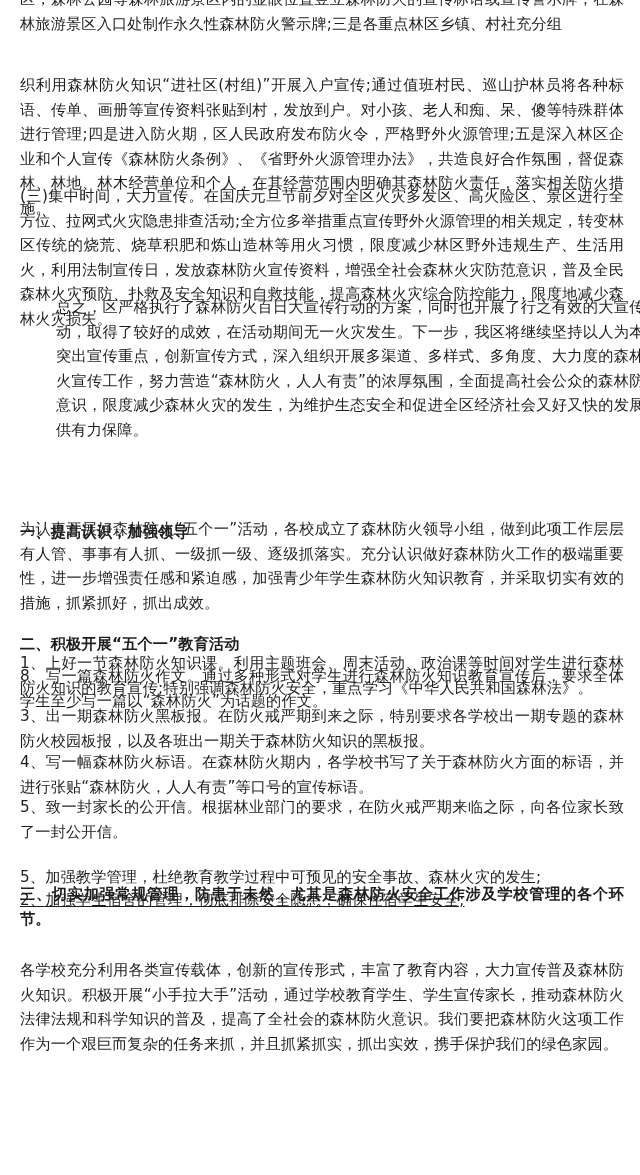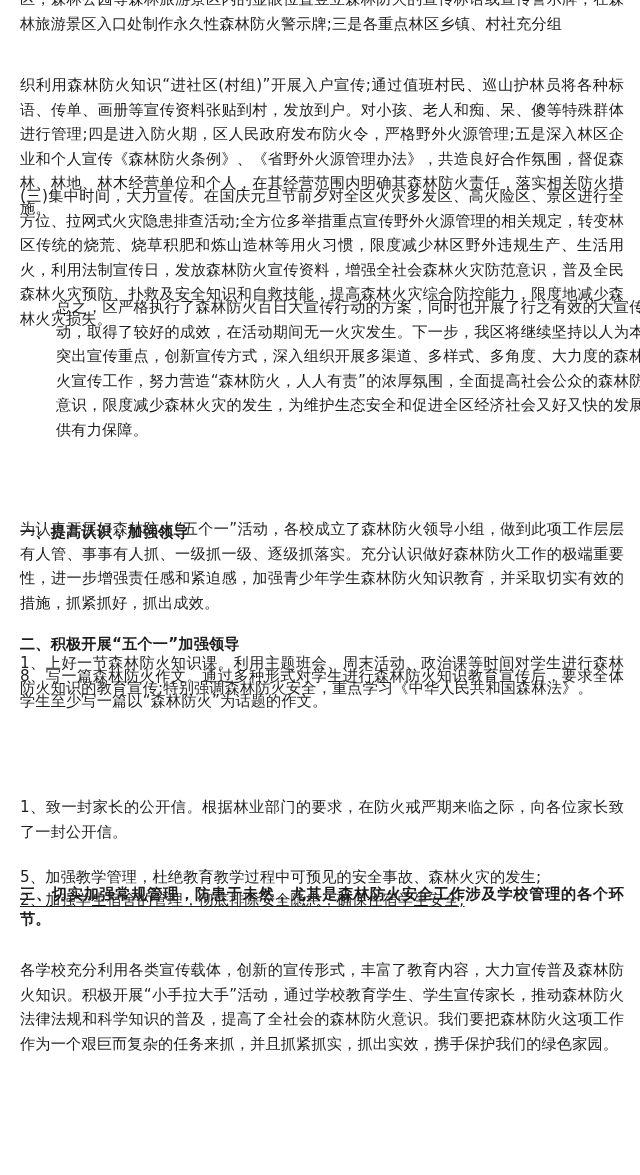--- a/index.html
+++ b/index.html
@@ -52,29 +52,31 @@
 
   <div class="block" style="top:73px;">织利用森林防火知识“进社区(村组)”开展入户宣传;通过值班村民、巡山护林员将各种标语、传单、画册等宣传资料张贴到村，发放到户。对小孩、老人和痴、呆、傻等特殊群体进行管理;四是进入防火期，区人民政府发布防火令，严格野外火源管理;五是深入林区企业和个人宣传《森林防火条例》、《省野外火源管理办法》，共造良好合作氛围，督促森林、林地、林木经营单位和个人，在其经营范围内明确其森林防火责任，落实相关防火措施。</div>
 
   <div class="block" style="top:295px;margin-left:36px;">总之，区严格执行了森林防火百日大宣传行动的方案，同时也开展了行之有效的大宣传活动，取得了较好的成效，在活动期间无一火灾发生。下一步，我区将继续坚持以人为本，突出宣传重点，创新宣传方式，深入组织开展多渠道、多样式、多角度、大力度的森林防火宣传工作，努力营造“森林防火，人人有责”的浓厚氛围，全面提高社会公众的森林防火意识，限度减少森林火灾的发生，为维护生态安全和促进全区经济社会又好又快的发展提供有力保障。</div>
 
 
   <div class="block heading" style="top:479px;">一、提高认识，加强领导</div>
 
   <div class="block" style="top:482px;margin-top:35px;">为认真开展好森林防火“五个一”活动，各校成立了森林防火领导小组，做到此项工作层层有人管、事事有人抓、一级抓一级、逐级抓落实。充分认识做好森林防火工作的极端重要性，进一步增强责任感和紧迫感，加强青少年学生森林防火知识教育，并采取切实有效的措施，抓紧抓好，抓出成效。</div>
 
-  <div class="block heading" style="top:591px;">二、积极开展“五个一”加强领导</div>
+  <div class="block heading" style="top:591px;">二、积极开展“五个一”教育活动</div>
 
   <div class="block" style="top:651px;">1、上好一节森林防火知识课。利用主题班会、周末活动、政治课等时间对学生进行森林防火知识的教育宣传;特别强调森林防火安全，重点学习《中华人民共和国森林法》。</div>
 
   <div class="block" style="top:664px;">8、写一篇森林防火作文。通过多种形式对学生进行森林防火知识教育宣传后，要求全体学生至少写一篇以“森林防火”为话题的作文。</div>
 
+  <div class="block" style="top:704px;">3、出一期森林防火黑板报。在防火戒严期到来之际，特别要求各学校出一期专题的森林防火校园板报，以及各班出一期关于森林防火知识的黑板报。</div>
 
+  <div class="block" style="top:750px;">4、写一幅森林防火标语。在森林防火期内，各学校书写了关于森林防火方面的标语，并进行张贴“森林防火，人人有责”等口号的宣传标语。</div>
 
-  <div class="block" style="top:795px;">1、致一封家长的公开信。根据林业部门的要求，在防火戒严期来临之际，向各位家长致了一封公开信。</div>
+  <div class="block" style="top:795px;">5、致一封家长的公开信。根据林业部门的要求，在防火戒严期来临之际，向各位家长致了一封公开信。</div>
 
   <div class="block heading" style="top:841px; letter-spacing:0;">三、切实加强常规管理，防患于未然，尤其是森林防火安全工作涉及学校管理的各个环节。</div>
 
   <div class="block" style="top:865px;">5、加强教学管理，杜绝教育教学过程中可预见的安全事故、森林火灾的发生;</div>
 
   <div class="block" style="top:888px;text-decoration:underline;">2、加强学生宿舍的管理，彻底排除安全隐患，确保住宿学生安全;</div>
 
 
   <div class="block" style="top:958px;">各学校充分利用各类宣传载体，创新的宣传形式，丰富了教育内容，大力宣传普及森林防火知识。积极开展“小手拉大手”活动，通过学校教育学生、学生宣传家长，推动森林防火法律法规和科学知识的普及，提高了全社会的森林防火意识。我们要把森林防火这项工作作为一个艰巨而复杂的任务来抓，并且抓紧抓实，抓出实效，携手保护我们的绿色家园。</div>
 

